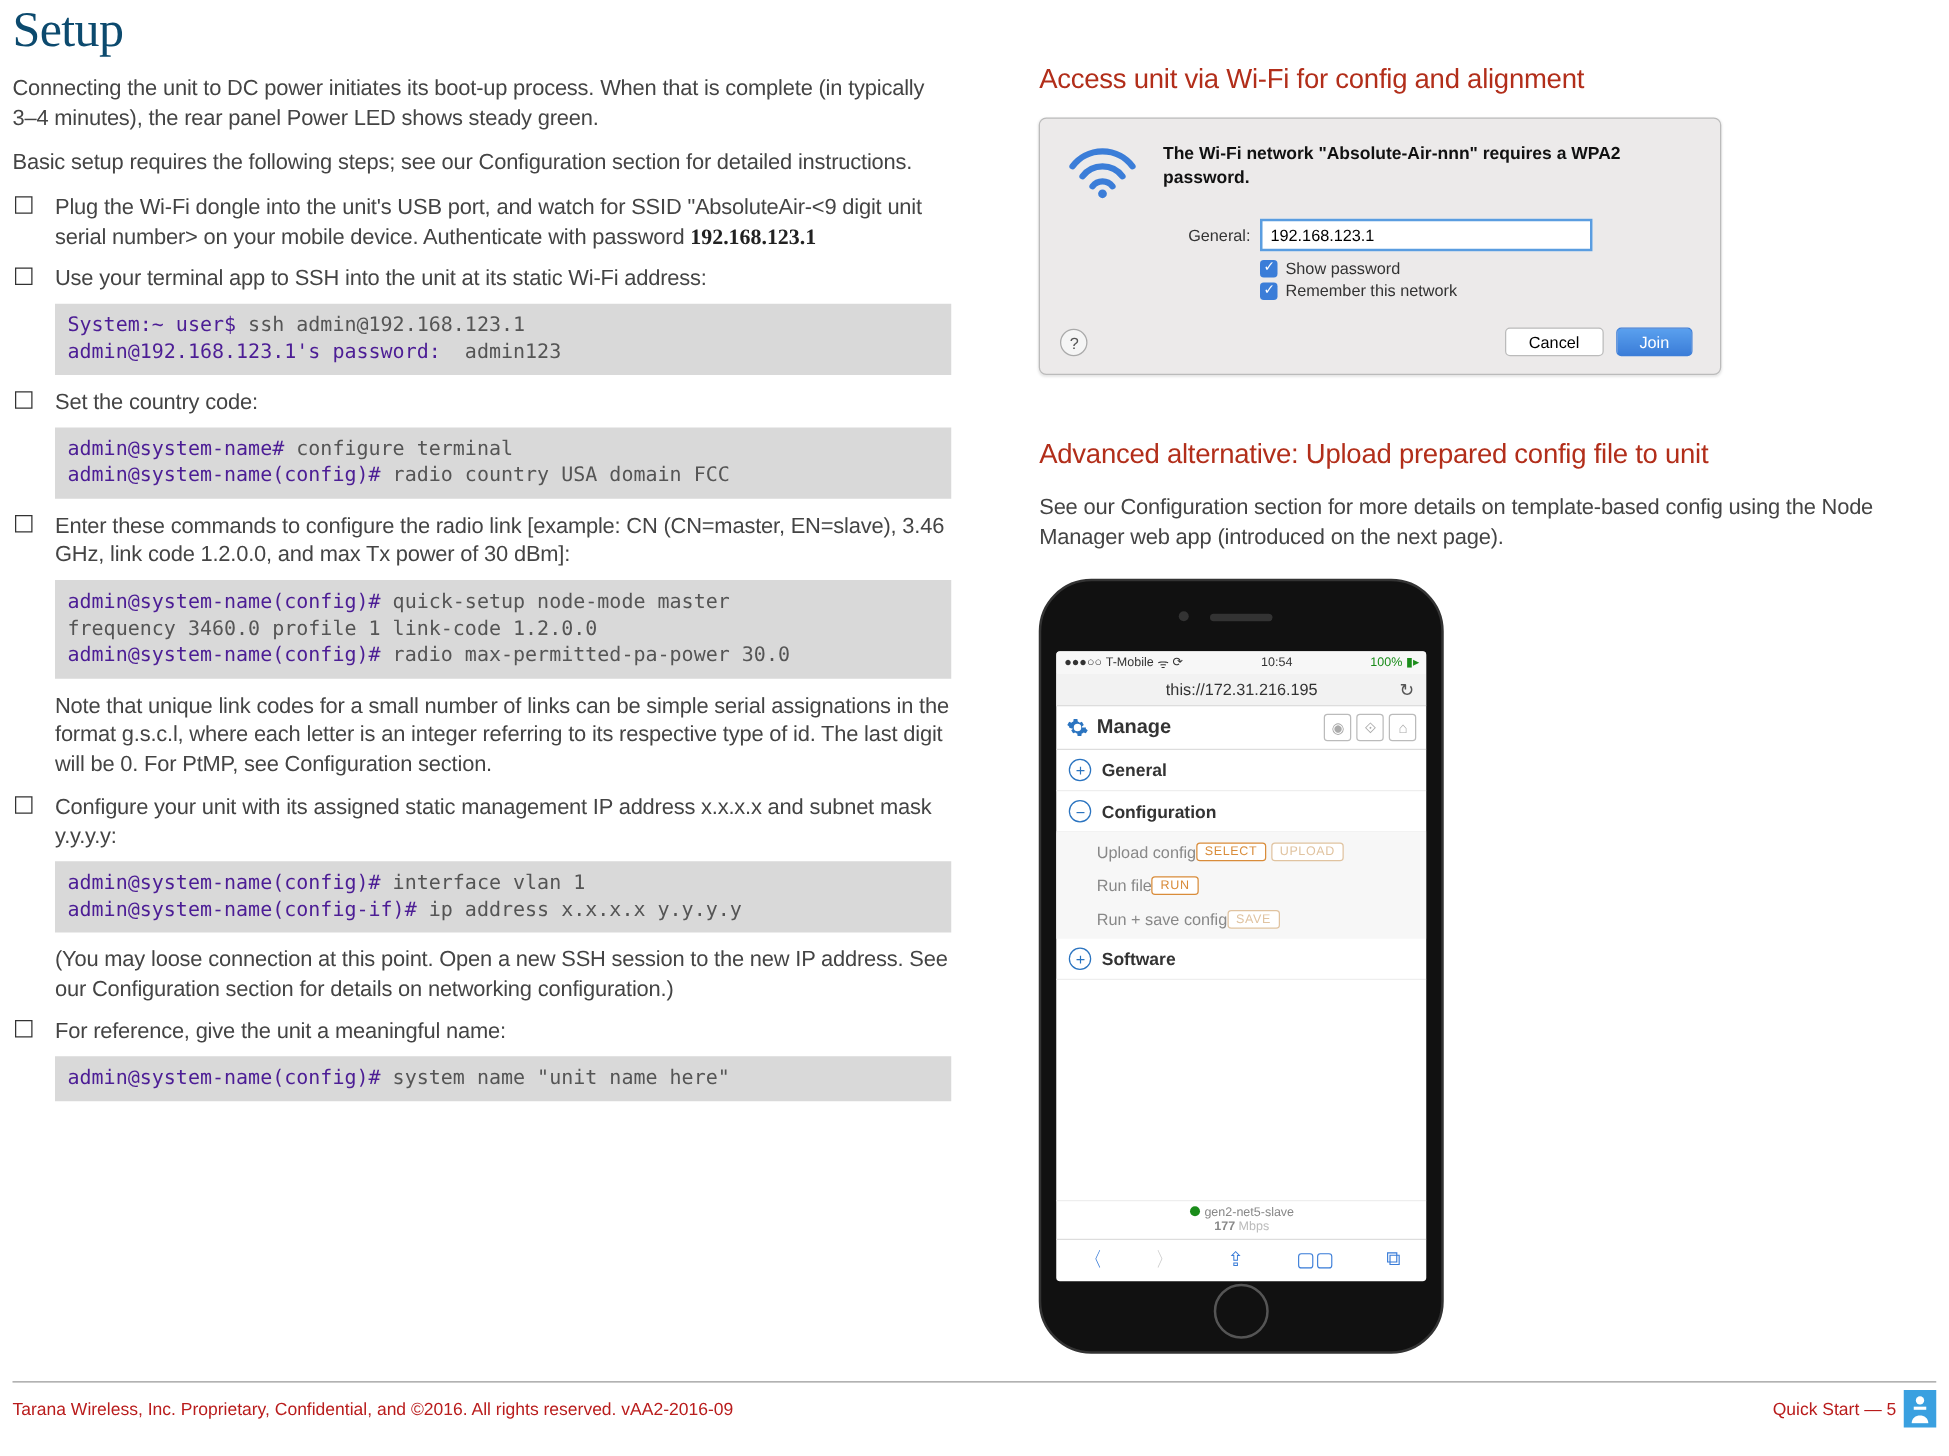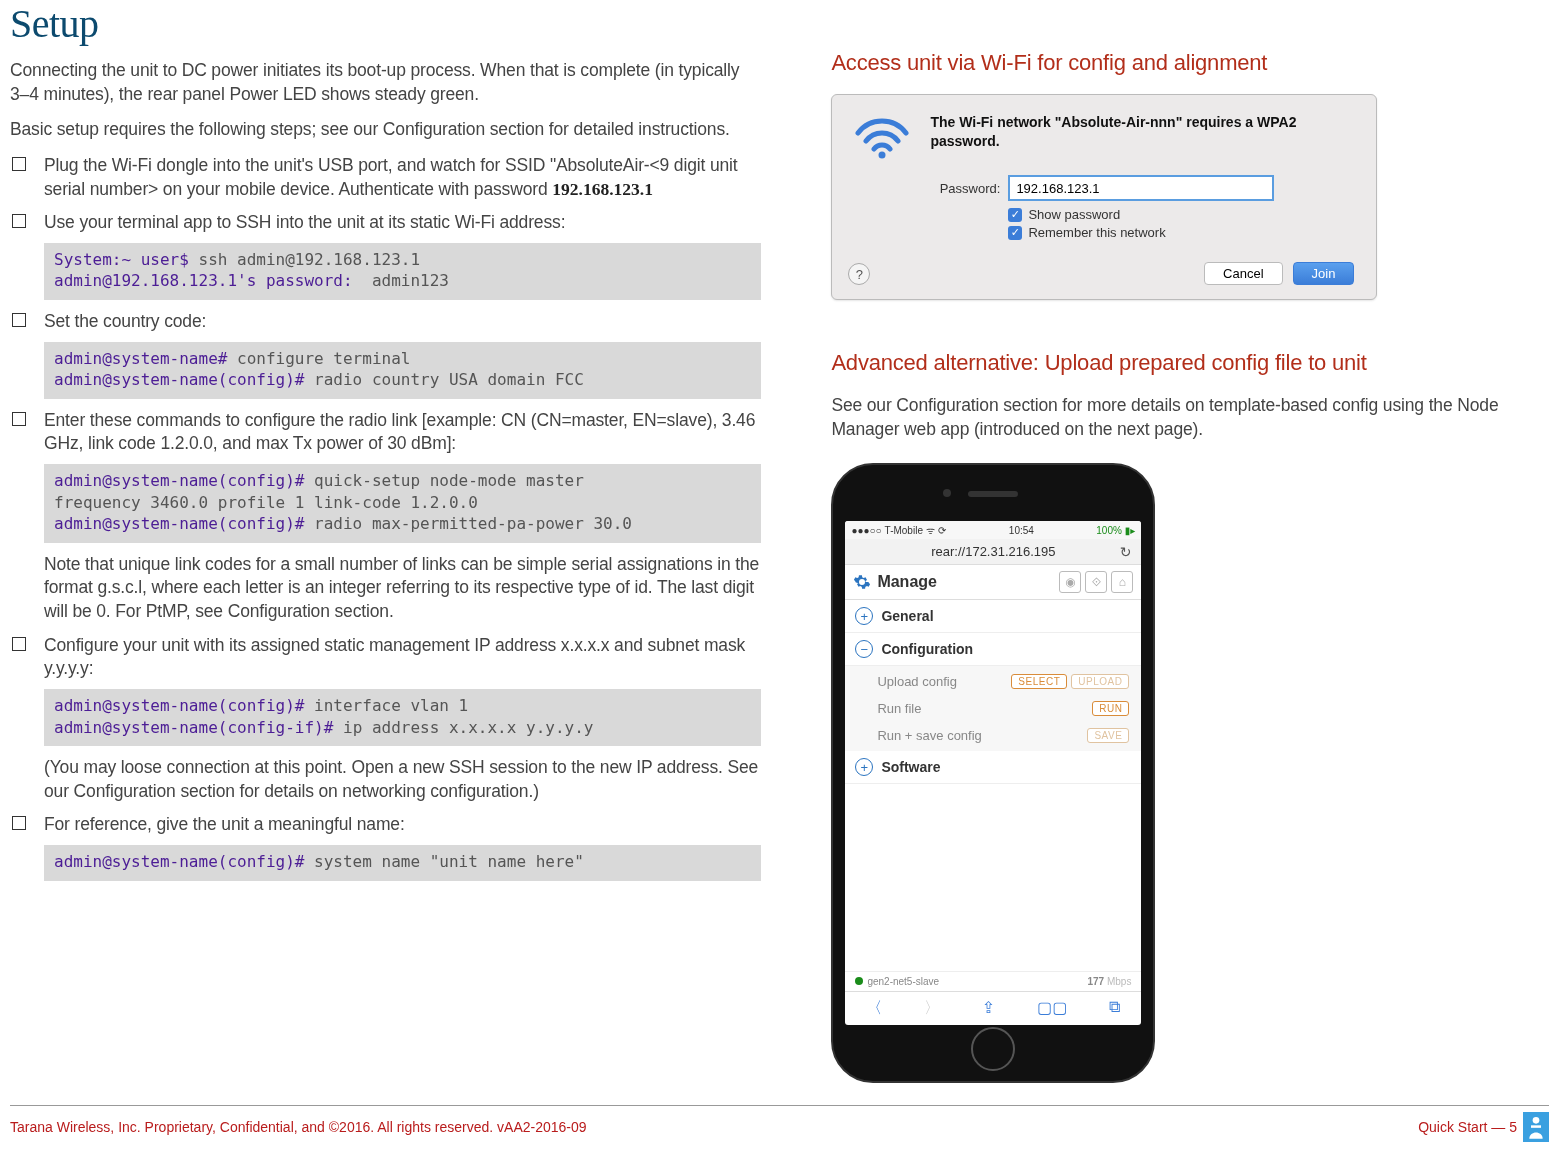--- a/index.html
+++ b/index.html
@@ -336,21 +336,20 @@
     font-weight: 400;
   }
   .section-row.expanded .toggle { color:#2b74c0; }
   .config-content {
     background:#f7f7f7;
     padding:2px 0;
   }
   .config-item {
     display:flex;
     align-items:center;
-    justify-content:space-between;
     padding:6px 12px 6px 32px;
     font-size:13px;
     color:#888;
   }
   .mini-btn {
     border:1px solid #d98c3a;
     color:#d98c3a;
     font-size:10px;
     padding:1px 6px;
     border-radius:3px;
@@ -364,20 +363,21 @@
   .mini-btn-group { display:flex; gap:4px; }
   .phone-spacer { flex:1; }
   .status-footer {
     display:flex;
     justify-content:space-between;
     align-items:center;
     padding:4px 10px;
     font-size:10px;
     color:#888;
     border-top:1px solid #eee;
+    flex-direction:column;
   }
   .status-dot {
     width:8px; height:8px; border-radius:50%;
     background:#1a8c1a; display:inline-block; margin-right:4px;
   }
   .browser-toolbar {
     display:flex;
     justify-content:space-around;
     padding:6px 0;
     border-top:1px solid #ddd;
@@ -479,21 +479,21 @@
             <path d="M4 20 A30 30 0 0 1 52 20" fill="none" stroke="#3b7dd8" stroke-width="5" stroke-linecap="round"></path>
             <path d="M12 28 A20 20 0 0 1 44 28" fill="none" stroke="#3b7dd8" stroke-width="5" stroke-linecap="round"></path>
             <path d="M20 36 A10 10 0 0 1 36 36" fill="none" stroke="#3b7dd8" stroke-width="5" stroke-linecap="round"></path>
             <circle cx="28" cy="42" r="3.5" fill="#3b7dd8"></circle>
           </svg>
         </div>
         <div class="wifi-msg">The Wi-Fi network "Absolute-Air-nnn" requires a WPA2 password.</div>
       </div>
       <div class="wifi-form">
         <div class="wifi-row">
-          <div class="wifi-label">Password:</div>
+          <div class="wifi-label">General:</div>
           <input class="wifi-input" value="192.168.123.1" style="">
         </div>
         <div class="wifi-check-row">
           <div class="wifi-checkbox">✓</div>
           <span>Show password</span>
         </div>
         <div class="wifi-check-row">
           <div class="wifi-checkbox">✓</div>
           <span>Remember this network</span>
         </div>
@@ -519,21 +519,21 @@
             <span>ᯤ</span>
             <span>⟳</span>
           </div>
           <span>10:54</span>
           <div class="status-right">
             <span>100%</span>
             <span>▮▸</span>
           </div>
         </div>
         <div class="url-bar">
-          <span>rear://172.31.216.195</span>
+          <span>this://172.31.216.195</span>
           <span class="reload">↻</span>
         </div>
         <div class="app-header">
           <div class="app-header-left">
             <span class="gear-icon">
               <svg viewBox="0 0 24 24" width="18" height="18">
                   <path fill="#2b74c0" d="M12 8a4 4 0 100 8 4 4 0 000-8zm9 4a7 7 0 01-.1 1.2l2 1.6-2 3.4-2.4-1a7 7 0 01-2 1.2l-.4 2.6h-4l-.4-2.6a7 7 0 01-2-1.2l-2.4 1-2-3.4 2-1.6A7 7 0 013 12a7 7 0 01.1-1.2l-2-1.6 2-3.4 2.4 1a7 7 0 012-1.2L7.9 3h4l.4 2.6a7 7 0 012 1.2l2.4-1 2 3.4-2 1.6c.1.4.1.8.1 1.2z"></path>
                 </svg>
             </span>
             <span>Manage</span>

